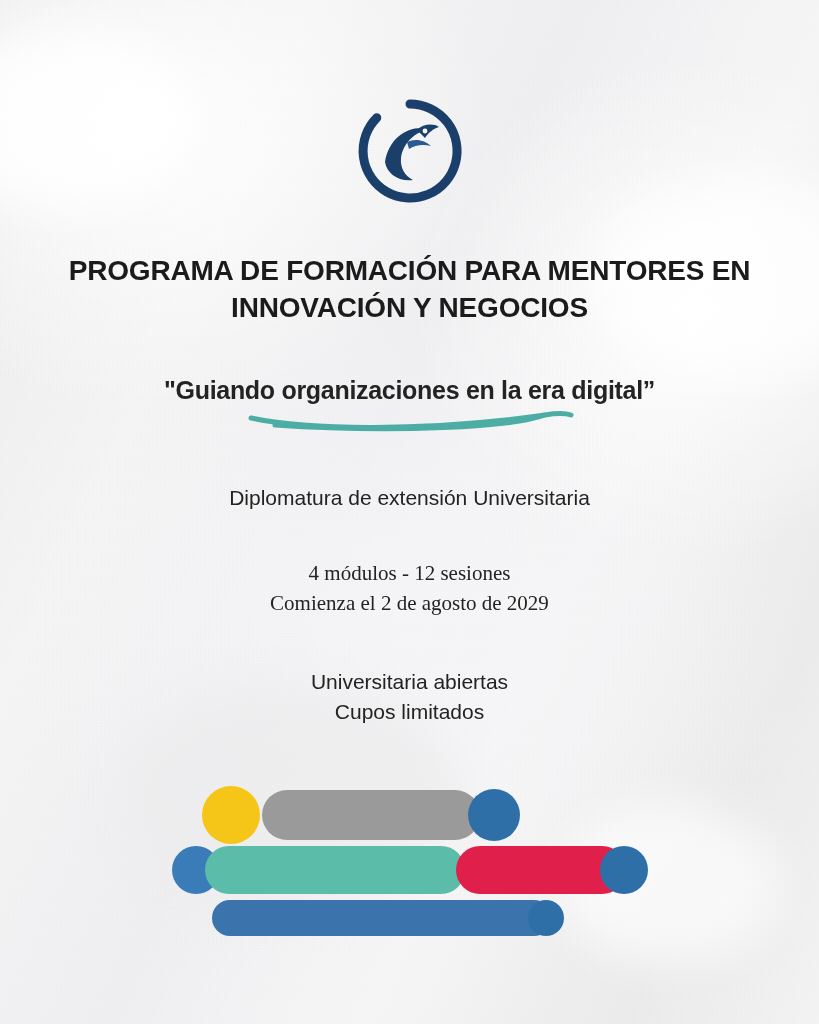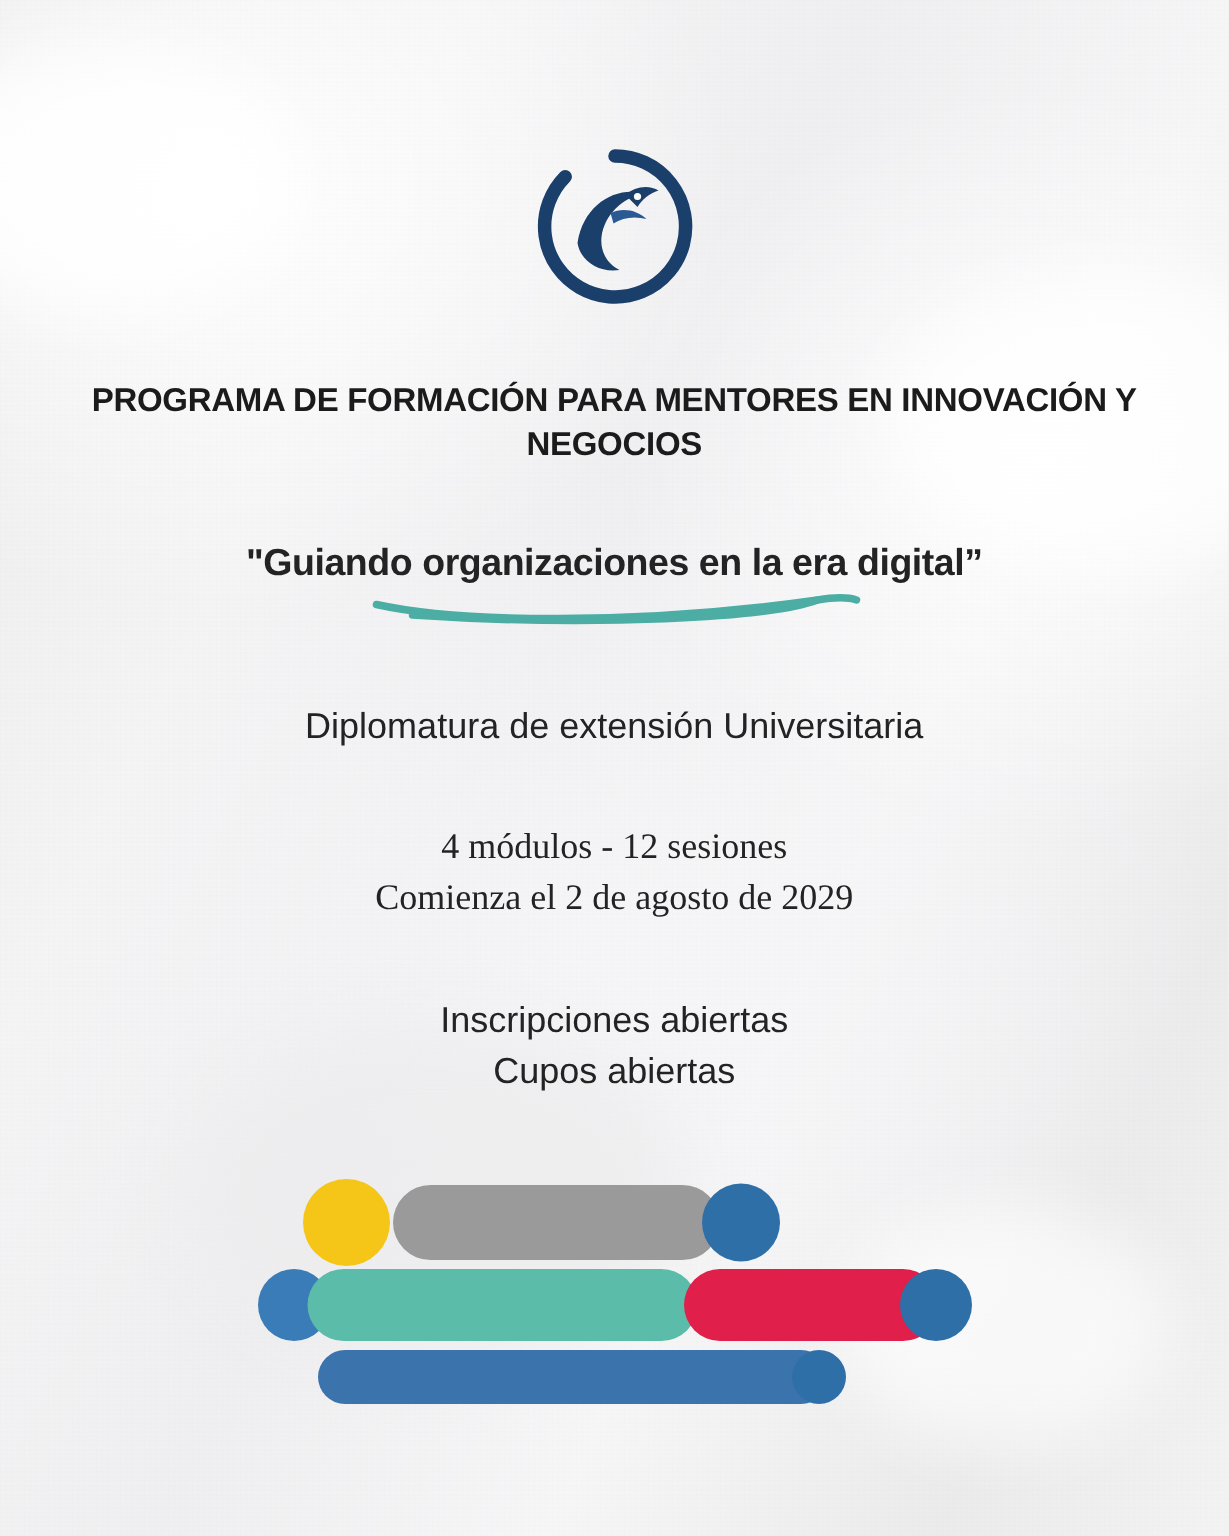--- a/index.html
+++ b/index.html
@@ -56,21 +56,21 @@
   .text-col {
     position: absolute;
     top: 252px;
     left: 0;
     right: 0;
     text-align: center;
     padding: 0 36px;
     box-sizing: border-box;
   }
   .title {
-    font-size: 22px;
+    font-size: 28px;
     line-height: 1.33;
     font-weight: bold;
     color: #1b1b1b;
     letter-spacing: -0.2px;
     margin: 0;
   }
   .subtitle-wrap {
     position: relative;
     display: inline-block;
     margin-top: 50px;
@@ -86,21 +86,21 @@
   }
   .underline-svg {
     position: absolute;
     left: 50%;
     transform: translateX(-50%);
     bottom: -28px;
     z-index: 1;
   }
 
   .line-normal {
-    font-size: 24px;
+    font-size: 21px;
     color: #232323;
     line-height: 1.42;
     margin: 0;
   }
   .blk-diploma { margin-top: 78px; }
   .blk-modules { margin-top: 46px; font-family: Liberation Serif, serif; }
   .blk-inscrip { margin-top: 48px; }
 
   
   .pills {
@@ -165,22 +165,22 @@
     <div class="blk-diploma">
       <p class="line-normal">Diplomatura de extensión Universitaria</p>
     </div>
 
     <div class="blk-modules">
       <p class="line-normal">4 módulos - 12 sesiones</p>
       <p class="line-normal">Comienza el 2 de agosto de 2029</p>
     </div>
 
     <div class="blk-inscrip">
-      <p class="line-normal">Inscripciones abiertas</p>
-      <p class="line-normal">Cupos abiertas</p>
+      <p class="line-normal">Universitaria abiertas</p>
+      <p class="line-normal">Cupos limitados</p>
     </div>
   </div>
 
   <div class="pills">
 
     <div class="dot" style="width:58px;height:58px;left:202px;top:0px;background:#f5c518;"></div>
     <div class="pill" style="left:262px;top:4px;width:218px;height:50px;background:#9a9a9a;"></div>
     <div class="dot" style="width:52px;height:52px;left:468px;top:3px;background:#2f6fa8;"></div>
 
     <div class="dot" style="width:48px;height:48px;left:172px;top:60px;background:#3a7cb8;"></div>

